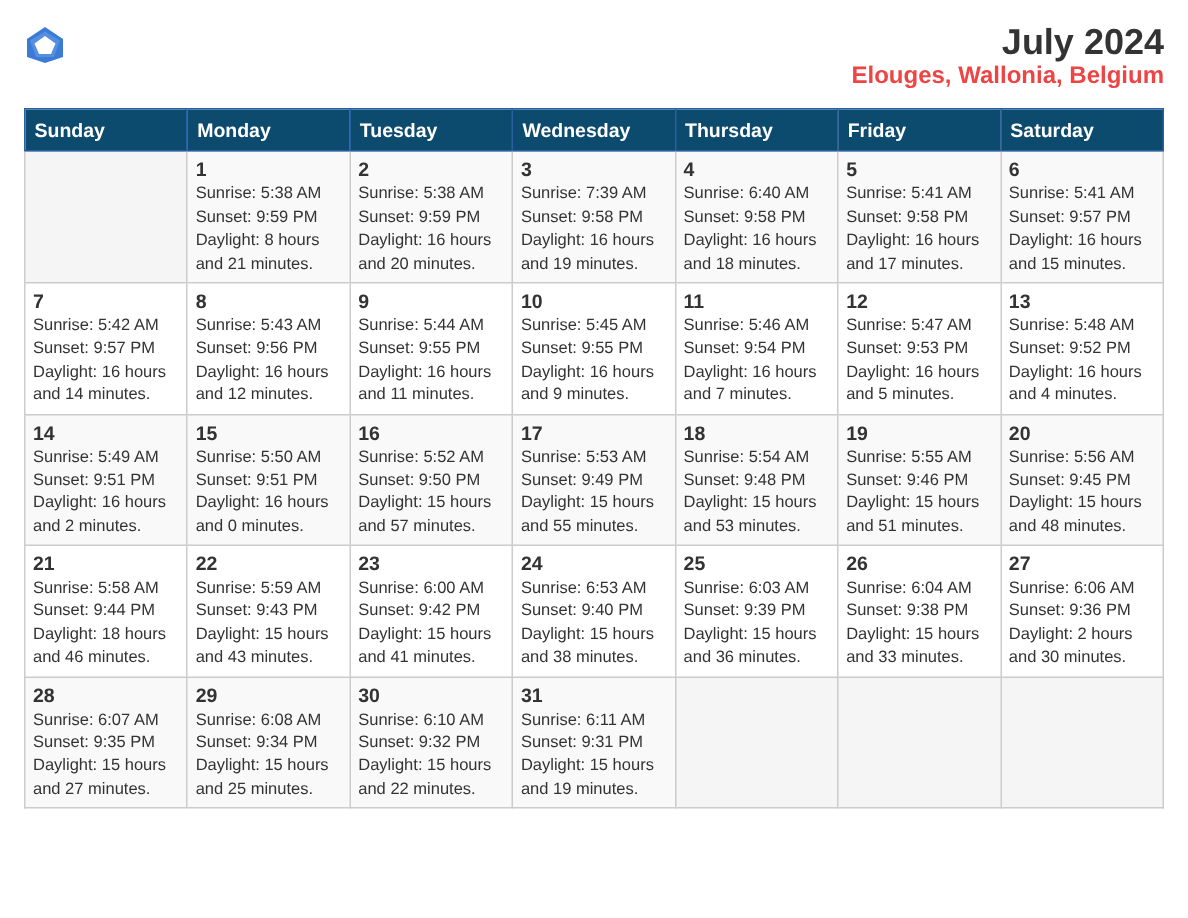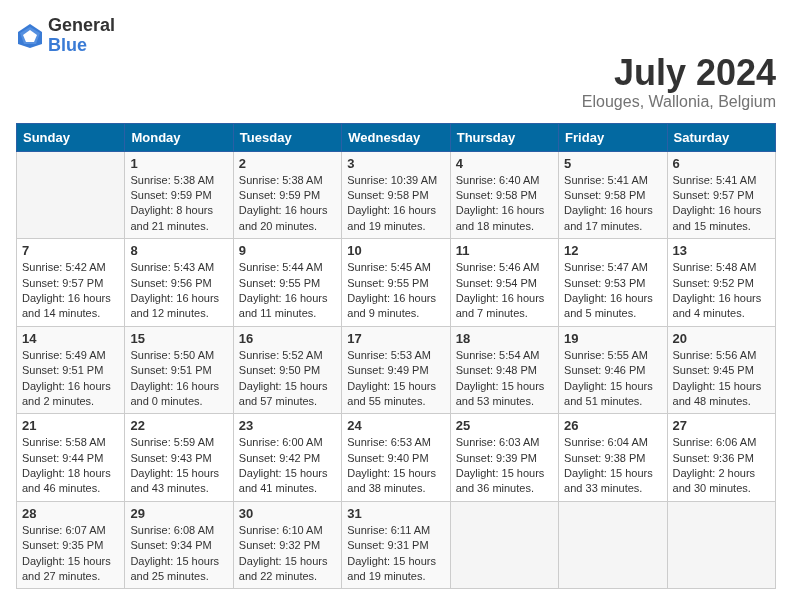--- a/index.html
+++ b/index.html
@@ -37,37 +37,37 @@
       color: #3a7bd5;
     }
     .logo-icon {
       width: 28px;
       height: 28px;
     }
     .title-block {
       text-align: right;
     }
     .main-title {
-      font-size: 36px;
+      font-size: 24px;
       font-weight: bold;
       color: #333;
       line-height: 1.1;
-      margin-top: 37px;
     }
     .subtitle {
       font-size: 16px;
-      color: #737373;
+      color: #ef4444;
+      font-weight: bold;
     }
     table {
       width: 100%;
       border-collapse: collapse;
       font-size: 11px;
     }
     thead tr th {
-      background-color: #0369a1;
+      background-color: #0c4a6e;
       color: #fff;
       text-align: left;
       padding: 6px 6px;
       font-size: 13px;
       font-weight: bold;
       border: 1px solid #2a5fa5;
     }
     tbody tr td {
       border: 1px solid #ccc;
       padding: 4px 5px;
@@ -97,24 +97,20 @@
 </head>
 <body>
 
 <div class="header">
   <div class="logo">
     <svg class="logo-icon" viewBox="0 0 28 28">
       <polygon points="14,2 26,10 26,22 14,26 2,22 2,10" fill="#3a7bd5"></polygon>
       <polygon points="14,5 24,11 20,22 8,22 4,11" fill="#5590e0"></polygon>
       <polygon points="14,8 21,13 18,20 10,20 7,13" fill="#fff"></polygon>
     </svg>
-    <div class="logo-text">
-      <span class="logo-general">General</span>
-      <span class="logo-blue">Blue</span>
-    </div>
   </div>
   <div class="title-block">
     <div class="main-title">July 2024</div>
     <div class="subtitle">Elouges, Wallonia, Belgium</div>
   </div>
 </div>
 
 <table>
   <thead>
     <tr>
@@ -133,21 +129,21 @@
         <td>
           <span class="day-num">1</span>
           <div class="day-info"><span>Sunrise: 5:38 AM</span><br><span>Sunset: 9:59 PM</span><br><span>Daylight: 8 hours and 21 minutes.</span></div>
         </td>
         <td>
           <span class="day-num">2</span>
           <div class="day-info"><span>Sunrise: 5:38 AM</span><br><span>Sunset: 9:59 PM</span><br><span>Daylight: 16 hours and 20 minutes.</span></div>
         </td>
         <td>
           <span class="day-num">3</span>
-          <div class="day-info"><span>Sunrise: 10:39 AM</span><br><span>Sunset: 9:58 PM</span><br><span>Daylight: 16 hours and 19 minutes.</span></div>
+          <div class="day-info"><span>Sunrise: 7:39 AM</span><br><span>Sunset: 9:58 PM</span><br><span>Daylight: 16 hours and 19 minutes.</span></div>
         </td>
         <td>
           <span class="day-num">4</span>
           <div class="day-info"><span>Sunrise: 6:40 AM</span><br><span>Sunset: 9:58 PM</span><br><span>Daylight: 16 hours and 18 minutes.</span></div>
         </td>
         <td>
           <span class="day-num">5</span>
           <div class="day-info"><span>Sunrise: 5:41 AM</span><br><span>Sunset: 9:58 PM</span><br><span>Daylight: 16 hours and 17 minutes.</span></div>
         </td>
         <td>

